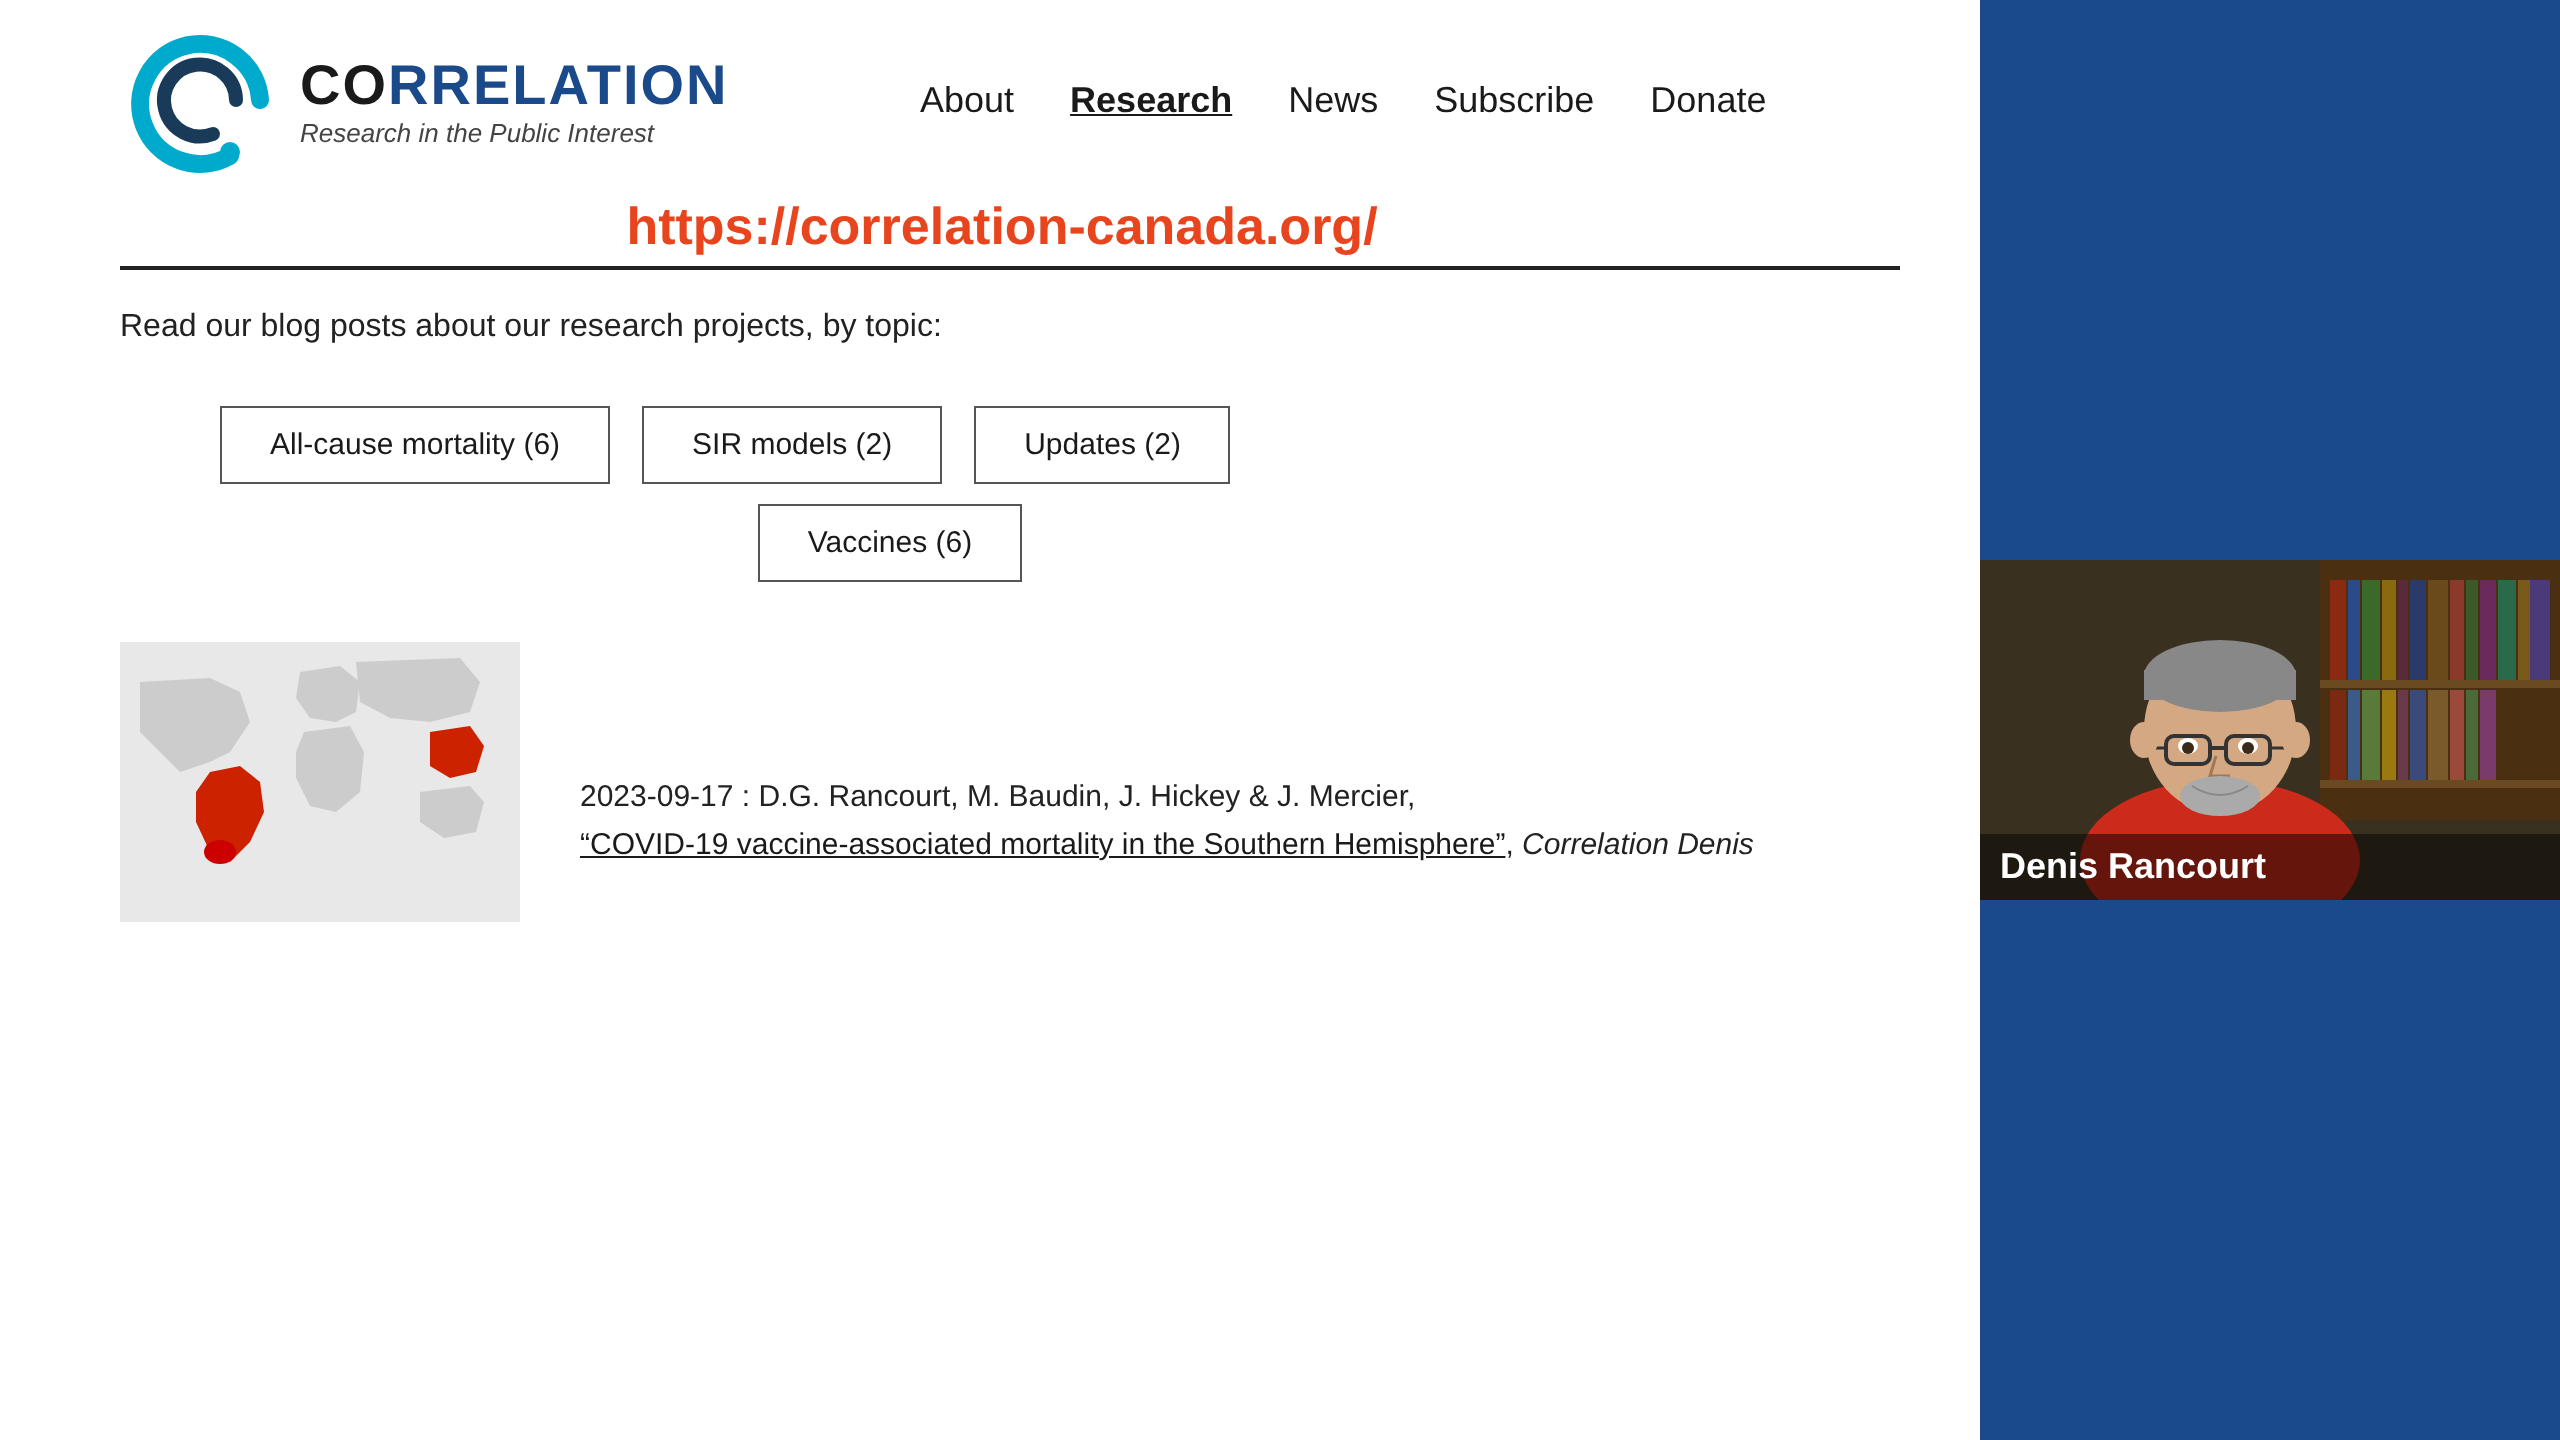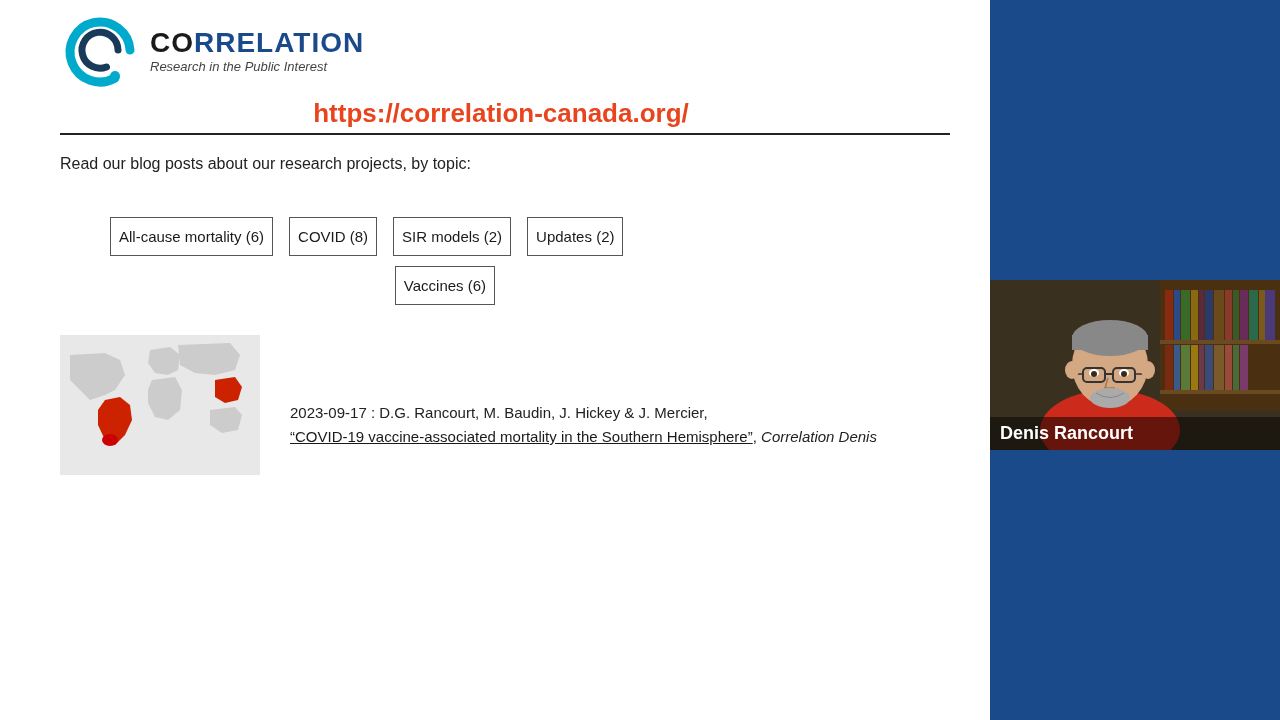--- a/index.html
+++ b/index.html
@@ -100,21 +100,21 @@
 
     
     .body-content {
       padding: 20px 60px 20px 60px;
       flex: 1;
     }
 
     .blog-intro {
       font-size: 16px;
       color: #222;
-      margin-bottom: 44px;
+      margin-bottom: 30px;
     }
 
     
     .topic-buttons {
       display: flex;
       flex-wrap: wrap;
       gap: 16px;
       margin-bottom: 10px;
       justify-content: flex-start;
       padding-left: 50px;
@@ -123,21 +123,21 @@
     .topic-row-2 {
       display: flex;
       justify-content: center;
       padding-right: 100px;
       margin-bottom: 30px;
     }
 
     .topic-btn {
       border: 1.5px solid #555;
       background: #fff;
-      padding: 10px 8px;
+      padding: 10px 24px;
       font-size: 15px;
       color: #1a1a1a;
       cursor: pointer;
       font-family: Arial, sans-serif;
     }
 
     
     .papers-intro {
       font-size: 16px;
       color: #222;
@@ -222,34 +222,40 @@
         <circle cx="55" cy="66" r="5" fill="#00aacc"></circle>
       </svg>
       <div class="logo-text">
         <div class="logo-correlation">
           <span class="co">CO</span><span style="color:#1a4a8a">RRELATION</span>
         </div>
         <div class="logo-subtitle">Research in the Public Interest</div>
       </div>
     </div>
 
+    <nav class="nav">
+      <a>About</a>
+      <a class="active">Research</a>
+      <a>News</a>
+      <a>Subscribe</a>
+      <a>Donate</a>
+    </nav>
   </div>
 
   <div class="url-bar">
     <span class="url-text">https://correlation-canada.org/</span>
   </div>
 
   <hr class="divider">
 
   <div class="body-content">
     <p class="blog-intro">Read our blog posts about our research projects, by topic:</p>
 
     <div class="topic-buttons">
       <button class="topic-btn">All-cause mortality (6)</button>
-      <button class="topic-btn">COVID (8)</button>
       <button class="topic-btn">SIR models (2)</button>
       <button class="topic-btn">Updates (2)</button>
     </div>
 
     <div class="topic-row-2">
       <button class="topic-btn">Vaccines (6)</button>
     </div>
 
 
     <div class="paper-item">

